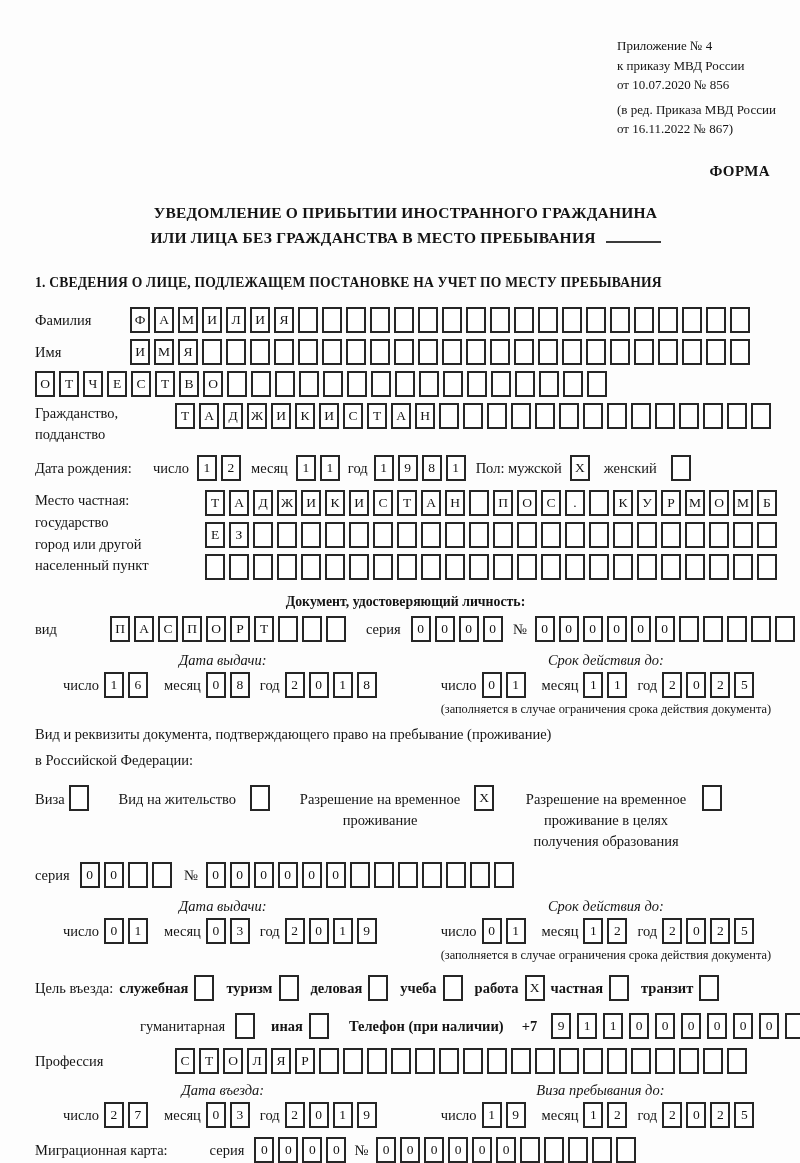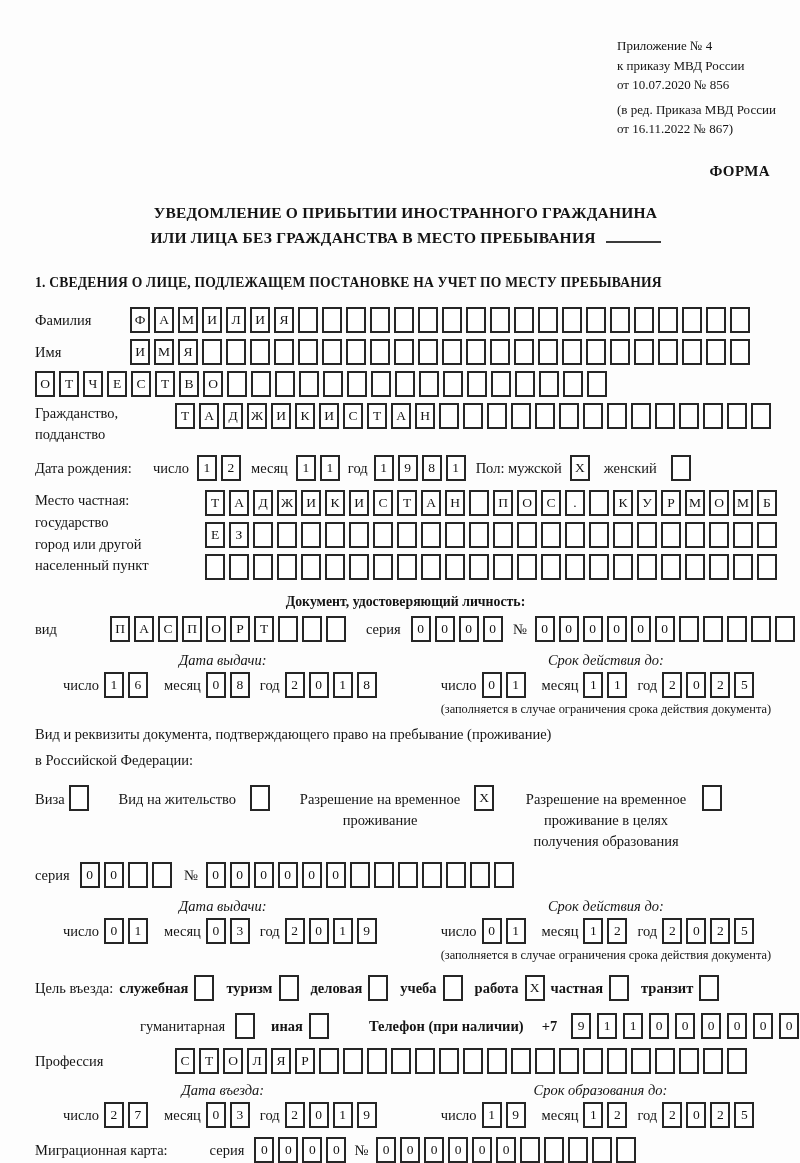--- a/index.html
+++ b/index.html
@@ -513,21 +513,21 @@
     <span class="cell"></span>
     <span class="plbl">транзит</span>
     <span class="cell"></span>
   </div>
 
   <div class="purpose" style="margin-left:105px">
     <span>гуманитарная</span>
     <span class="cell" style="margin-left:10px"></span>
     <span class="plbl" style="margin-left:16px">иная</span>
     <span class="cell"></span>
-    <span class="plbl" style="margin-left:40px">Телефон (при наличии)</span>
+    <span class="plbl" style="margin-left:20px">Телефон (при наличии)</span>
     <span class="plbl" style="margin-left:18px">+7</span>
     <span class="cells" style="margin-left:8px">
         <span class="cell">9</span>
         <span class="cell">1</span>
         <span class="cell">1</span>
         <span class="cell">0</span>
         <span class="cell">0</span>
         <span class="cell">0</span>
         <span class="cell">0</span>
         <span class="cell">0</span>
@@ -583,21 +583,21 @@
         <span class="dlbl" style="margin-left:4px">год</span>
           <span class="cells">
             <span class="cell">2</span>
             <span class="cell">0</span>
             <span class="cell">1</span>
             <span class="cell">9</span>
           </span>
       </div>
     </div>
     <div style="margin-left:58px">
-      <div class="dg-head">Срок образования до:</div>
+      <div class="dg-head">Виза пребывания до:</div>
       <div class="dg-row">
         <span class="dlbl">число</span>
           <span class="cells">
             <span class="cell">1</span>
             <span class="cell">9</span>
           </span>
         <span class="dlbl" style="margin-left:10px">месяц</span>
           <span class="cells">
             <span class="cell">1</span>
             <span class="cell">2</span>

